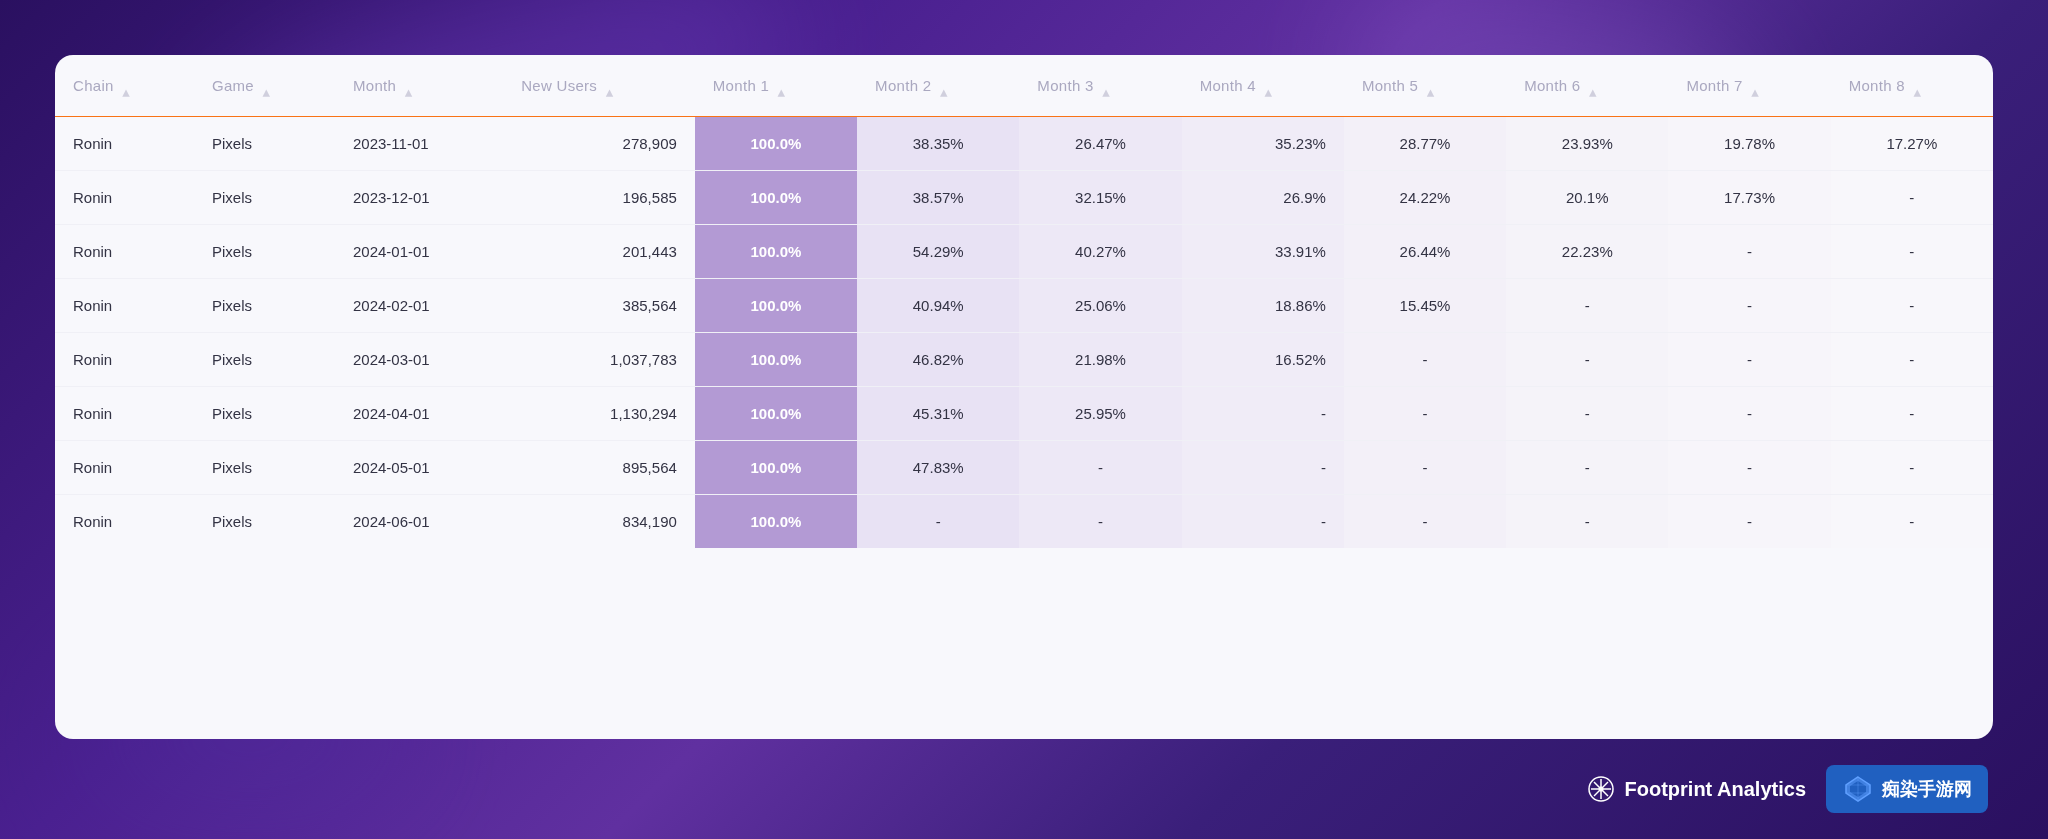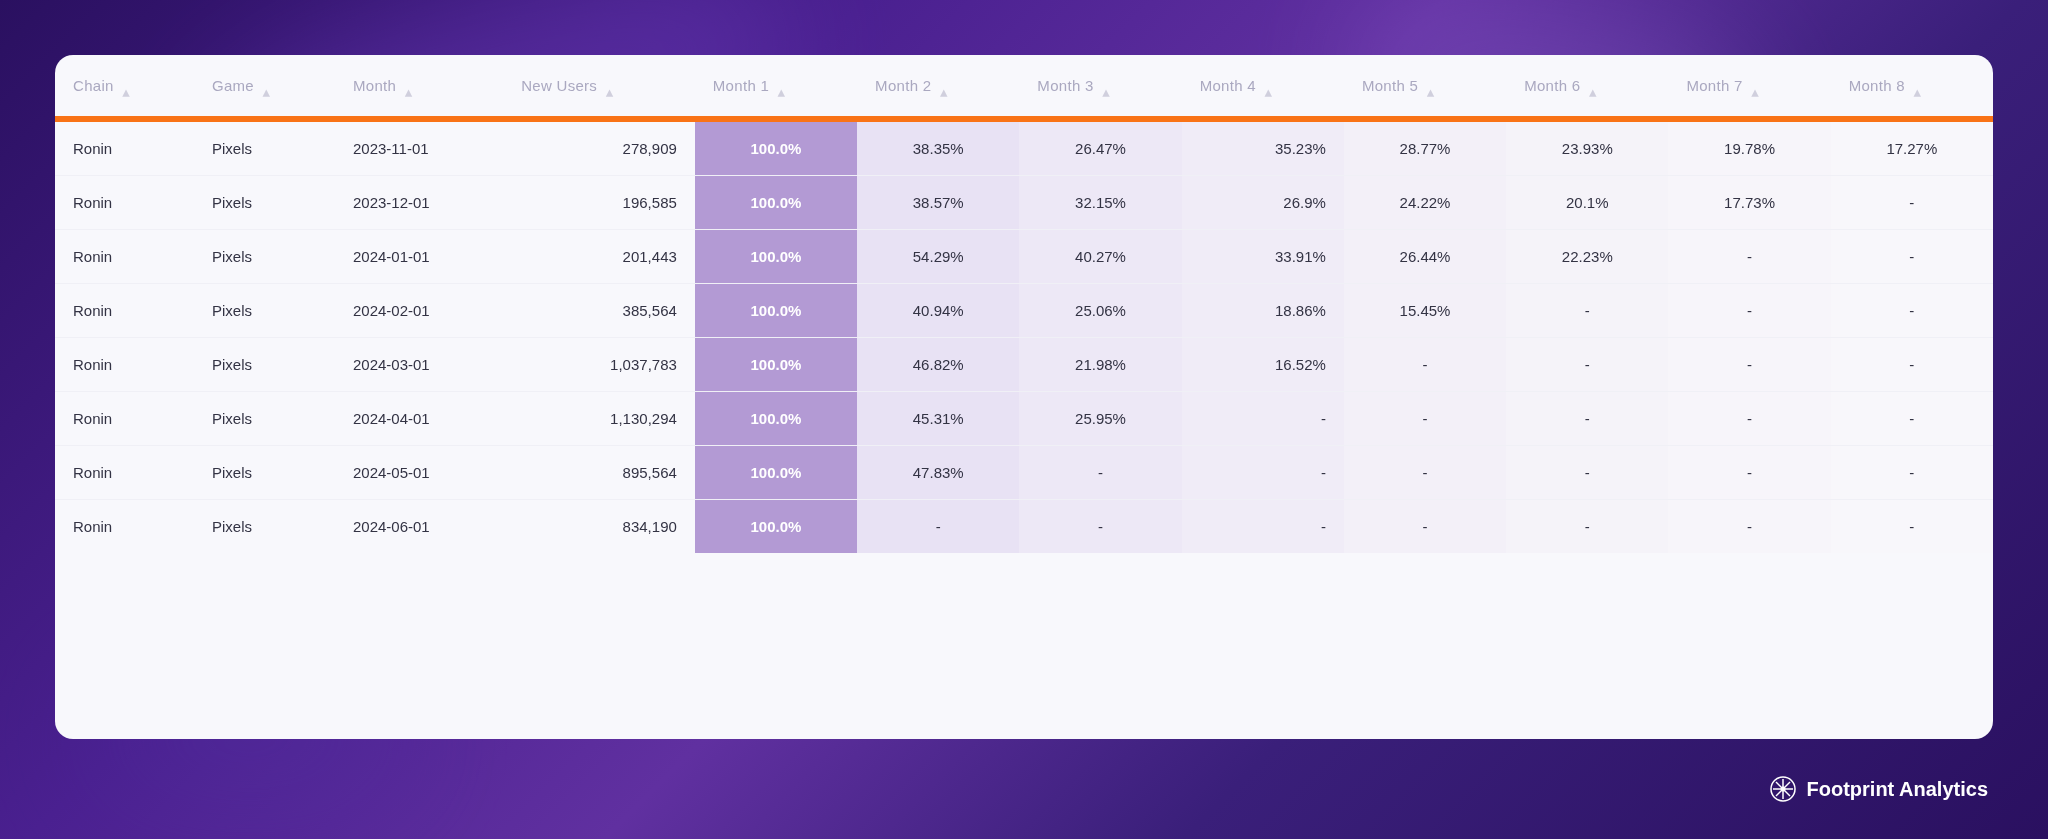--- a/index.html
+++ b/index.html
@@ -66,21 +66,21 @@
     }
 
     table {
       width: 100%;
       border-collapse: collapse;
       position: relative;
       z-index: 3;
     }
 
     thead tr {
-      border-bottom: 6px solid #f97316;
+      border-bottom: 1px solid #f97316;
     }
 
     thead th {
       padding: 22px 18px;
       text-align: left;
       font-size: 15px;
       font-weight: 500;
       color: #aaa8c0;
       white-space: nowrap;
       letter-spacing: 0.3px;
@@ -379,13 +379,23 @@
     <svg class="snowflake-icon" viewBox="0 0 28 28" fill="none" xmlns="http://www.w3.org/2000/svg">
       <circle cx="14" cy="14" r="12" stroke="white" stroke-width="1.5" fill="none"></circle>
       <line x1="14" y1="4" x2="14" y2="24" stroke="white" stroke-width="1.5"></line>
       <line x1="4" y1="14" x2="24" y2="14" stroke="white" stroke-width="1.5"></line>
       <line x1="7" y1="7" x2="21" y2="21" stroke="white" stroke-width="1.5"></line>
       <line x1="21" y1="7" x2="7" y2="21" stroke="white" stroke-width="1.5"></line>
       <circle cx="14" cy="14" r="2.5" fill="white"></circle>
     </svg>
     <span>Footprint Analytics</span>
   </div>
+  <div class="footer-logo2">
+    <svg class="diamond-icon" viewBox="0 0 32 32" fill="none" xmlns="http://www.w3.org/2000/svg">
+      <polygon points="16,4 28,12 28,20 16,28 4,20 4,12" fill="#4080e0" stroke="#60a0ff" stroke-width="1.5"></polygon>
+      <polygon points="16,8 24,13 24,19 16,24 8,19 8,13" fill="#2060c0"></polygon>
+      <line x1="16" y1="4" x2="16" y2="28" stroke="#60a0ff" stroke-width="0.8" opacity="0.5"></line>
+      <line x1="4" y1="12" x2="28" y2="12" stroke="#60a0ff" stroke-width="0.8" opacity="0.5"></line>
+      <line x1="4" y1="20" x2="28" y2="20" stroke="#60a0ff" stroke-width="0.8" opacity="0.5"></line>
+    </svg>
+    <span>痴染手游网</span>
+  </div>
 </div>
 
 </body></html>

